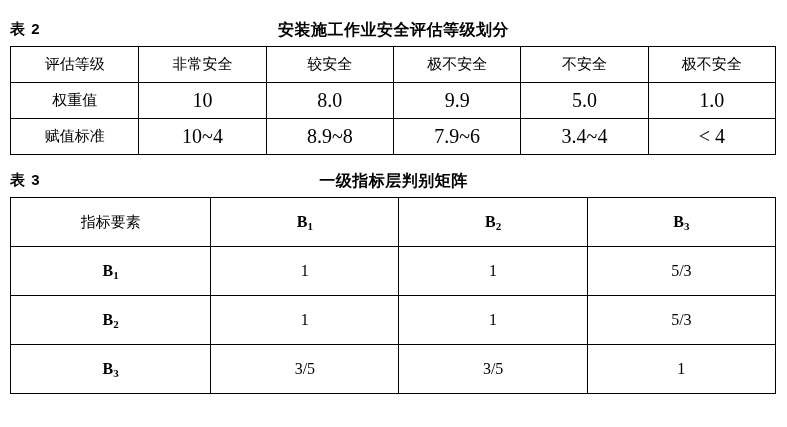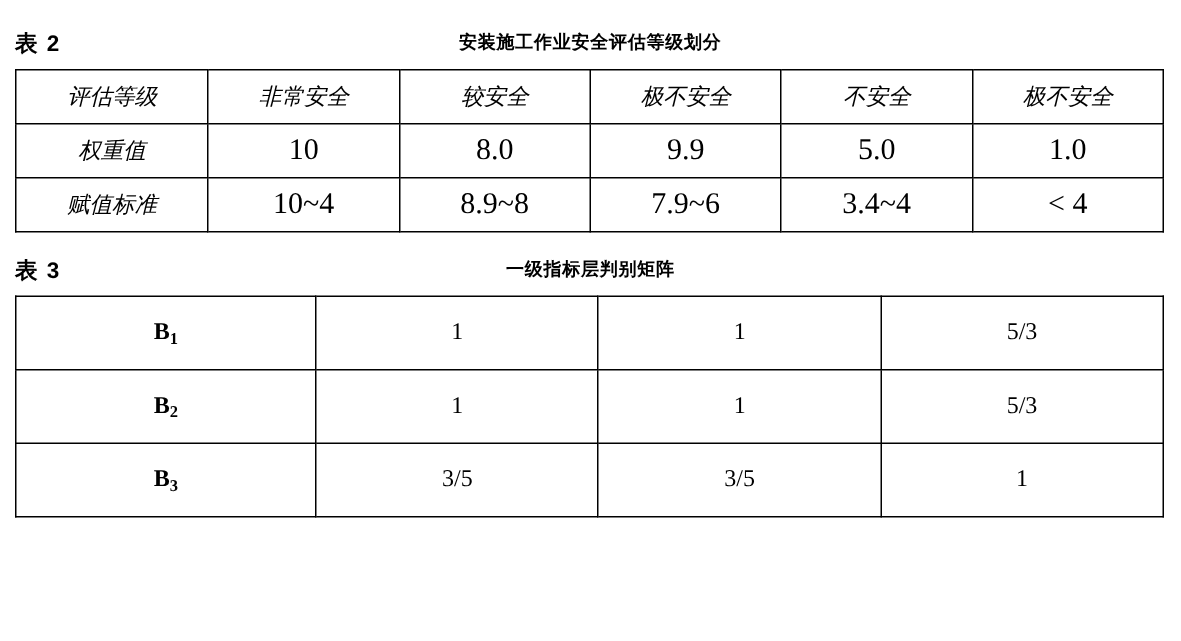--- a/index.html
+++ b/index.html
@@ -37,21 +37,21 @@
     letter-spacing: 1px;
     white-space: nowrap;
   }
   .caption-title {
     position: absolute;
     left: 0;
     right: 0;
     text-align: center;
     font-family: "Liberation Sans", "DejaVu Sans", sans-serif;
     font-weight: bold;
-    font-size: 12px;
+    font-size: 16px;
     letter-spacing: 0.5px;
   }
   table.doc-table {
     border-collapse: collapse;
     width: 766px;
     table-layout: fixed;
   }
   table.doc-table td {
     border: 1.4px solid #000000;
     text-align: center;
@@ -59,21 +59,20 @@
     font-size: 15px;
     padding: 0;
   }
   
   #table2 td { height: 35px; }
   #table2 col.c0 { width: 128px; }
   #table2 col.cx { width: 127px; }
   #table2 .cn {
     font-family: "Liberation Sans", "DejaVu Sans", sans-serif;
     font-size: 15px;
-    font-style: italic;
   }
   #table2 .num {
     font-family: "Liberation Serif", "DejaVu Serif", serif;
     font-size: 20px;
   }
   
   #table3 td { height: 48px; }
   #table3 col.c0 { width: 200px; }
   #table3 col.cx { width: 188px; }
   #table3 .cn {
@@ -156,20 +155,32 @@
 
     <table class="doc-table" id="table3">
       <colgroup>
         <col class="c0">
           <col class="cx">
           <col class="cx">
           <col class="cx">
       </colgroup>
       <tbody>
         <tr>
+          <td class="cn">指标要素</td>
+          <td>
+            <span class="bsym"><span>B</span><sub>1</sub></span>
+          </td>
+          <td>
+            <span class="bsym"><span>B</span><sub>2</sub></span>
+          </td>
+          <td>
+            <span class="bsym"><span>B</span><sub>3</sub></span>
+          </td>
+        </tr>
+        <tr>
           <td>
             <span class="bsym"><span>B</span><sub>1</sub></span>
           </td>
           <td class="num">1</td>
           <td class="num">1</td>
           <td class="num">5/3</td>
         </tr>
         <tr>
           <td>
             <span class="bsym"><span>B</span><sub>2</sub></span>

